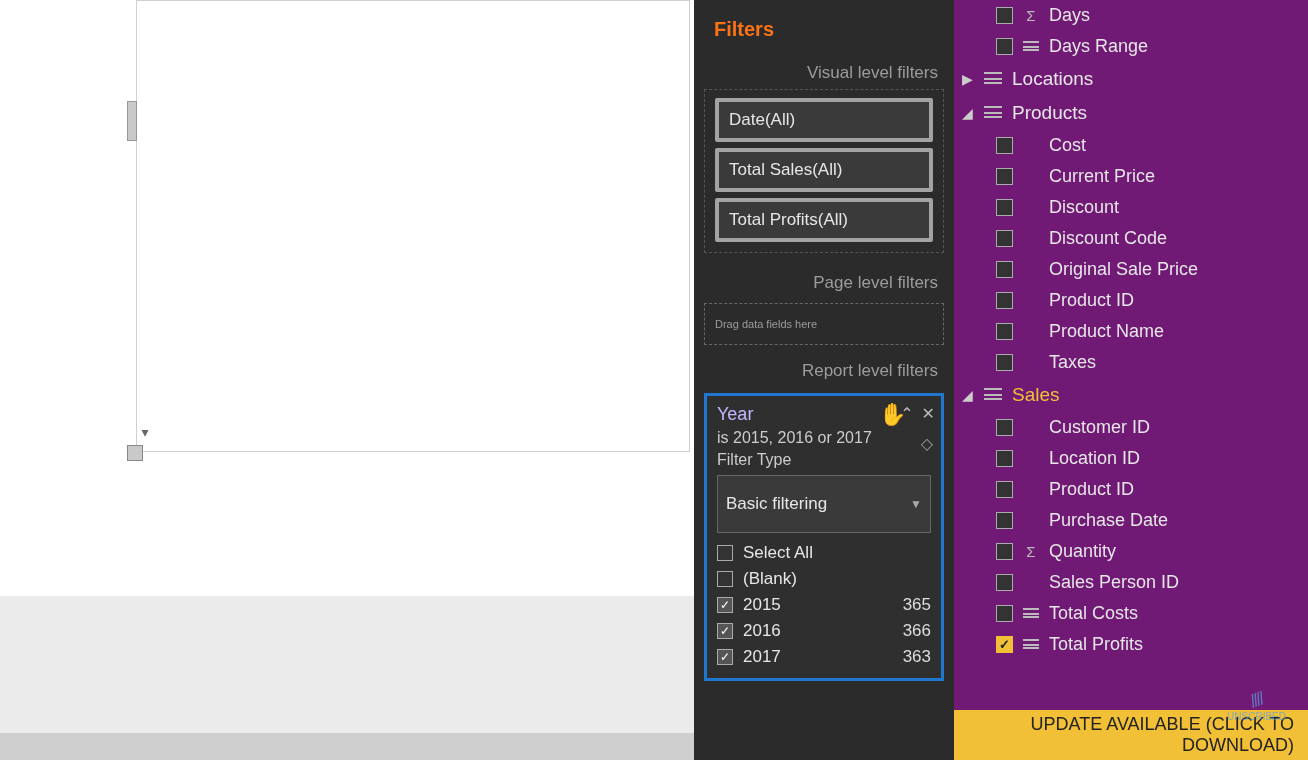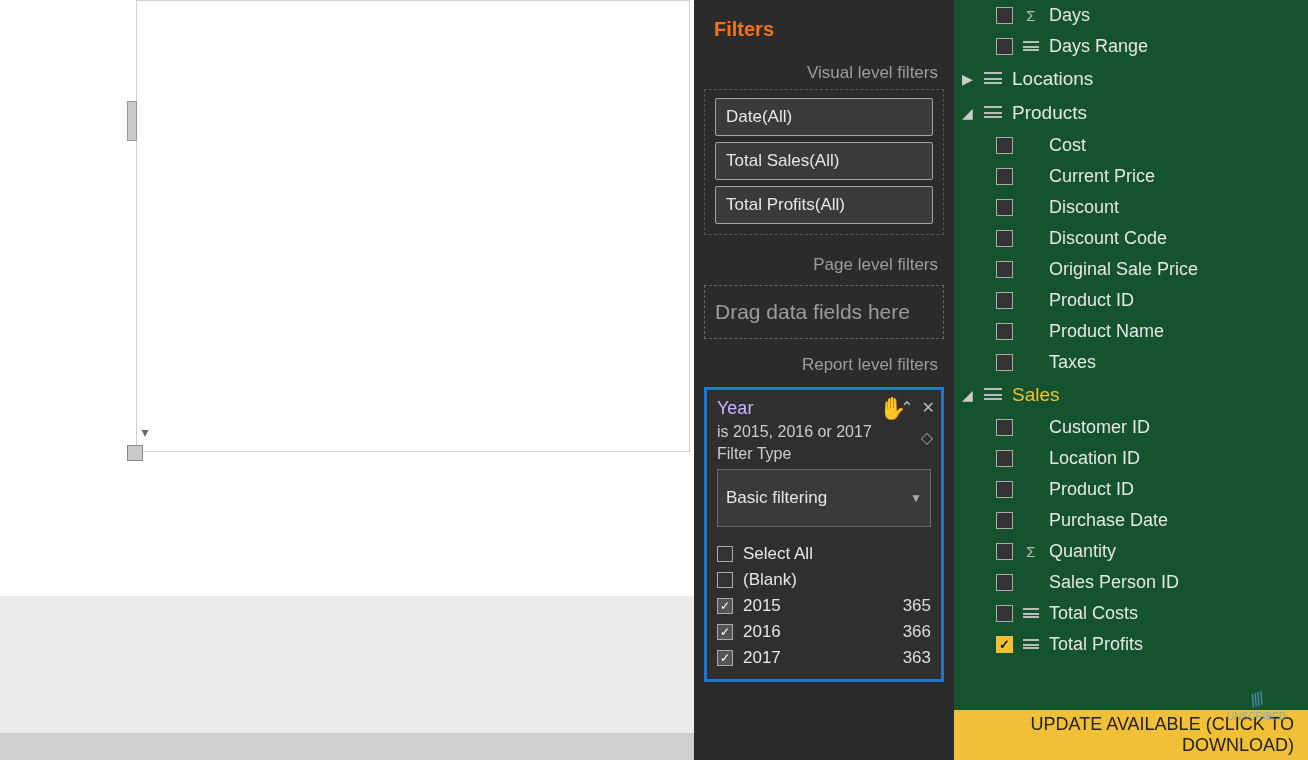--- a/index.html
+++ b/index.html
@@ -14,42 +14,42 @@
   .viz-box .resize-h { position:absolute; left:-10px; top:100px; width:10px; height:40px; background:#c9c9c9; border:1px solid #999; }
   .viz-box .resize-corner { position:absolute; left:-10px; bottom:-10px; width:16px; height:16px; background:#c9c9c9; border:1px solid #888; }
   .viz-box .scroll-down { position:absolute; left:0; bottom:10px; width:16px; height:16px; color:#666; font-size:14px; text-align:center; line-height:14px;}
   .gray-strip { position:absolute; left:0; top:596px; height:137px; width:694px; background:#ebebeb; }
 
   
   .filters-panel { flex: 0 0 260px; background:#2b2b2b; height:100%; display:flex; flex-direction:column; color:#ddd; }
   .filters-header { font-size:20px; font-weight:bold; padding:18px 20px 10px 20px; color:#f97316; }
   .section-title { color:#9c9c9c; font-size:17px; padding:12px 16px 6px 16px;text-align:right; }
   .chip-stack { padding:4px 10px 6px 10px; display:flex; flex-direction:column; gap:6px;}
-  .chip { background:#3a3a3a; border:1px solid #a3a3a3; border-radius:2px; padding:8px 10px; font-size:17px; color:#e6e6e6; cursor:pointer; }
-  .dashed-box { margin:4px 10px; border:1px dashed #666; padding:14px 10px; font-size:21px; color:#9c9c9c; }
+  .chip { background:#3a3a3a; border:4px solid #a3a3a3; border-radius:2px; padding:8px 10px; font-size:17px; color:#e6e6e6; cursor:pointer; }
+  .dashed-box { margin:4px 10px; border:1px dashed #666; padding:14px 10px; font-size:11px; color:#9c9c9c; }
   .dashed-wrap { margin:0 10px 8px 10px; border:1px dashed #555; padding:4px 0;}
   .year-filter { margin:6px 10px 6px 10px; border:3px solid #1f77d0; background:#2f2f2f; padding:8px 10px 10px 10px; position:relative;}
   .yf-title { font-size:18px; color:#c4b5fd; display:flex; align-items:center;}
   .yf-sub { font-size:16px; color:#ccc; margin-top:4px;}
   .yf-label { font-size:16px; color:#ccc; margin-top:4px;}
   .yf-icons { position:absolute; right:6px; top:8px; display:flex; gap:8px; }
   .yf-icons span { color:#bbb; font-size:16px; cursor:pointer; }
   .eraser-row { position:absolute; right:8px; top:38px; color:#999; font-size:16px; }
   .select-box { margin-top:6px; border:1px solid #666; background:#3a3a3a; padding:18px 8px; font-size:17px; color:#e6e6e6; display:flex; justify-content:space-between; align-items:center; cursor:pointer;}
   .select-box .tri { font-size:12px; color:#aaa;}
-  .opts { margin-top:16px; display:flex; flex-direction:column; gap:4px;text-align:right;}
+  .opts { margin-top:9px; display:flex; flex-direction:column; gap:4px;text-align:right;}
   .opt-row { display:flex; align-items:center; gap:10px; font-size:17px; color:#e6e6e6; padding:1px 0;}
   .opt-row .count { margin-left:auto; color:#ddd; }
   .cb { width:16px; height:16px; border:1px solid #aaa; background:#333; display:inline-flex; align-items:center; justify-content:center; font-size:12px; color:#fff;}
   .cb.checked { background:#555; }
   .cb.checked::after { content:"✓"; font-size:12px; color:#fff; }
   .cursor { position:absolute; font-size:22px; color:#fff; pointer-events:none; }
 
   
-  .fields-panel { flex: 1 1 auto; background:#14532d; height:100%; position:relative; display:flex; flex-direction:column; color:#ddd; }
+  .fields-panel { flex: 1 1 auto; background:#701a75; height:100%; position:relative; display:flex; flex-direction:column; color:#ddd; }
   .fld-scroll { flex:1; overflow:hidden; }
   .tbl-row { display:flex; align-items:center; gap:10px; padding:6px 8px; font-size:19px; color:#e6e6e6; cursor:pointer;}
   .tbl-row .caret { width:12px; color:#ccc; font-size:14px;}
   .tbl-row .tbl-ic { width:18px; height:14px; display:inline-block; border-top:2px solid #bbb; position:relative;}
   .tbl-row .tbl-ic::before, .tbl-row .tbl-ic::after { content:""; position:absolute; left:0; width:100%; border-top:2px solid #bbb;}
   .tbl-row .tbl-ic::before{ top:4px;} .tbl-row .tbl-ic::after{ top:8px;}
   .tbl-row.selected .name { color:#f2c037; }
   .tbl-fields { margin-left:8px; display:flex; flex-direction:column; }
   .fld-row { display:flex; align-items:center; gap:10px; padding:5px 8px 5px 34px; font-size:18px; color:#e6e6e6; cursor:pointer;}
   .fld-cb { width:17px; height:17px; border:1px solid #aaa; background:#333; display:inline-flex; align-items:center; justify-content:center;}

